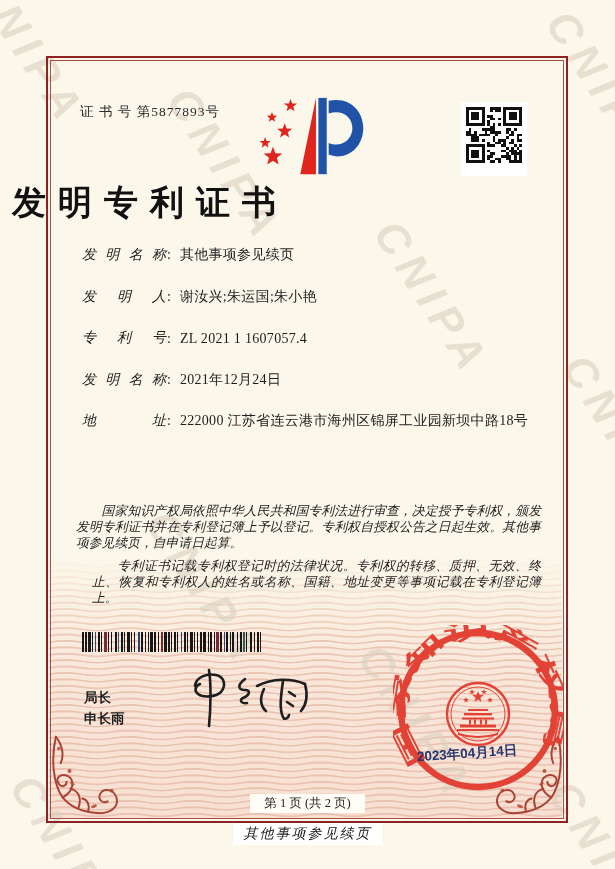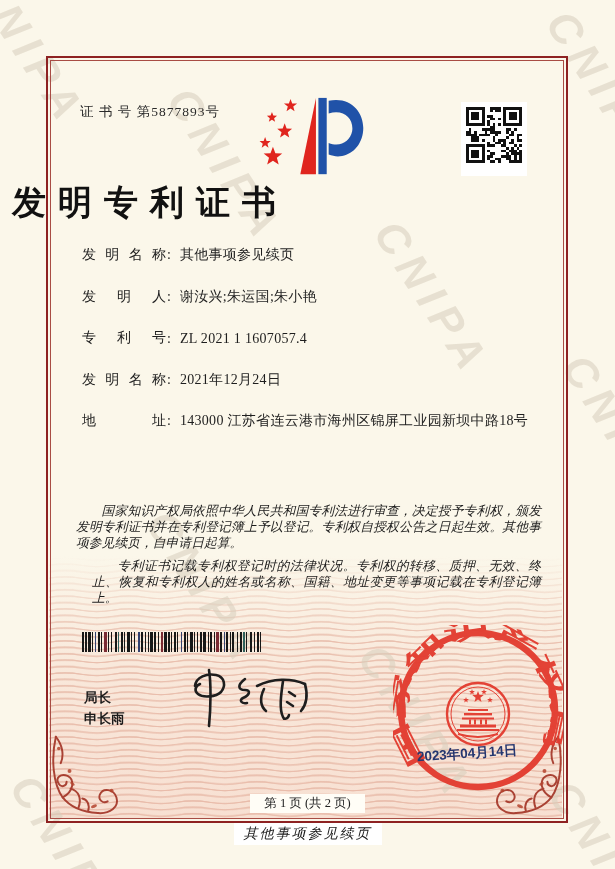--- a/index.html
+++ b/index.html
@@ -33,21 +33,21 @@
   .logo{position:absolute;left:254px;top:94px;}
 
   .qr-box{position:absolute;left:461px;top:102px;width:66px;height:74px;background:#fff;}
   .qr-box svg{display:block;margin:5px auto 0 auto;}
 
   .title{position:absolute;left:0;right:0;top:180px;
          font-size:34px;font-weight:700;letter-spacing:12px;color:#111;text-indent:12px;}
 
   .fields{position:absolute;left:82px;top:246px;width:470px;font-size:14px;color:#1e1e1e;}
   .frow{margin-bottom:23.5px;white-space:nowrap;}
-  .flabel{display:inline-block;width:84px;text-align:justify;text-align-last:justify;vertical-align:bottom;}
+  .flabel{display:inline-block;width:84px;text-align:justify;text-align-last:justify;vertical-align:bottom;font-style:italic;}
   .fcolon{display:inline-block;margin-left:1px;}
   .fvalue{margin-left:9px;letter-spacing:.3px;}
   .fpair2{margin-left:38px;}
 
   .paras{position:absolute;left:76px;top:504px;width:465px;font-size:12.8px;line-height:15.9px;
          text-align:justify;font-style:italic;color:#1c1c1c;}
   .paras p{margin:0;text-indent:2em;}
   .paras p + p{margin-top:7px;margin-left:16px;}
 
   .barcode{position:absolute;left:82px;top:632px;width:181px;height:20px;overflow:hidden;
@@ -311,21 +311,21 @@
       <div class="frow">
         <span class="flabel">发明人</span><span class="fcolon">:</span><span class="fvalue">谢汝兴;朱运国;朱小艳</span>
       </div>
       <div class="frow">
         <span class="flabel">专利号</span><span class="fcolon">:</span><span class="fvalue">ZL 2021 1 1607057.4</span>
       </div>
       <div class="frow">
         <span class="flabel">发明名称</span><span class="fcolon">:</span><span class="fvalue">2021年12月24日</span>
       </div>
       <div class="frow">
-        <span class="flabel">地址</span><span class="fcolon">:</span><span class="fvalue">143000 江苏省连云港市海州区锦屏工业园新坝中路18号</span>
+        <span class="flabel">地址</span><span class="fcolon">:</span><span class="fvalue">222000 江苏省连云港市海州区锦屏工业园新坝中路18号</span>
       </div>
     </div>
 
     <div class="paras">
       <p>国家知识产权局依照中华人民共和国专利法进行审查，决定授予专利权，颁发发明专利证书并在专利登记簿上予以登记。专利权自授权公告之日起生效。其他事项参见续页，自申请日起算。</p>
       <p>专利证书记载专利权登记时的法律状况。专利权的转移、质押、无效、终止、恢复和专利权人的姓名或名称、国籍、地址变更等事项记载在专利登记簿上。</p>
     </div>
 
     <div class="barcode" id="barcode">
         <i style="width: 2px; flex: 0 0 2px; background: rgb(23, 23, 23);"></i>

